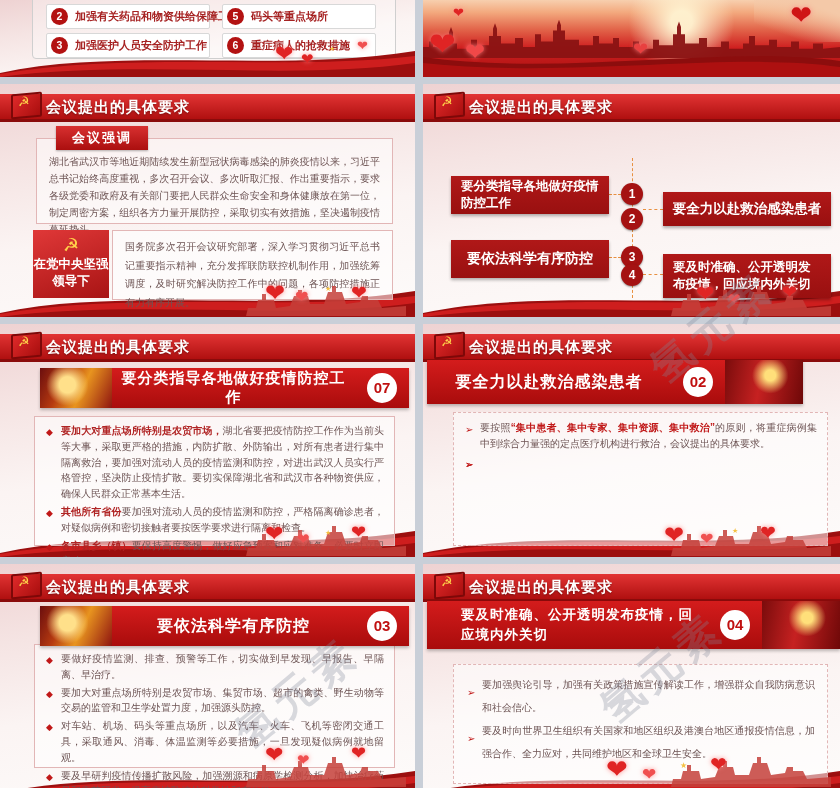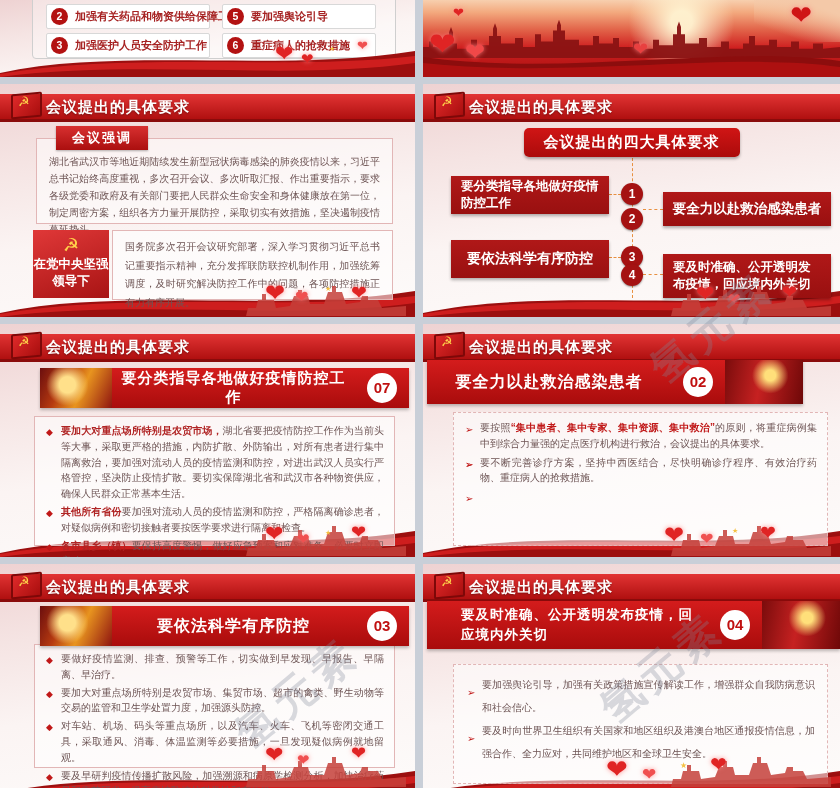--- a/index.html
+++ b/index.html
@@ -96,21 +96,21 @@
 <div class="stage">
 
   <div class="s col-l row1">
     <div class="itm-outer"></div>
     <div class="itm" style="left:46px;top:4px;width:162px;">
       <span class="itm-n">2</span>
       <span class="itm-t">加强有关药品和物资供给保障工作</span>
     </div>
     <div class="itm" style="left:222px;top:4px;width:152px;">
       <span class="itm-n">5</span>
-      <span class="itm-t">要加强舆论引导</span>
+      <span class="itm-t">码头等重点场所</span>
     </div>
     <div class="itm" style="left:46px;top:33px;width:162px;">
       <span class="itm-n">3</span>
       <span class="itm-t">加强医护人员安全防护工作</span>
     </div>
     <div class="itm" style="left:222px;top:33px;width:152px;">
       <span class="itm-n">6</span>
       <span class="itm-t">重症病人的抢救措施</span>
     </div>
     <svg class="ribbon" viewBox="0 0 415 34" preserveAspectRatio="none">
@@ -182,21 +182,20 @@
     <div class="hdr">
       <div class="flagbox">
         <div class="flag-red"></div>
           <span class="flag-emblem">☭</span>
       </div>
       <span class="hdr-title">会议提出的具体要求</span>
     </div>
     <svg class="gw" viewBox="0 0 160 44">
       <path d="M0,44 L2,36 10,36 12,28 16,28 16,22 20,22 20,28 28,28 30,36 44,34 48,24 52,24 52,18 56,18 56,24 62,24 64,32 78,32 82,20 86,20 86,14 90,14 90,20 96,20 100,32 114,30 116,24 122,24 122,28 132,28 136,36 160,34 160,44 Z" fill="#c4403a" opacity=".85"></path>
     </svg>
-    <div class="d-title">会议提出的四大具体要求</div>
     <div class="vline"></div>
     <div class="conn" style="left:186px;top:110px;width:12px;"></div>
     <div class="conn" style="left:220px;top:125px;width:20px;"></div>
     <div class="conn" style="left:186px;top:173px;width:12px;"></div>
     <div class="conn" style="left:220px;top:190px;width:20px;"></div>
     <div class="ncirc" style="left:198px;top:99px;">1</div>
 
     <div class="ncirc" style="left:198px;top:124px;">2</div>
     <div class="ncirc" style="left:198px;top:162px;">3</div>
     <div class="ncirc" style="left:198px;top:180px;">4</div>
@@ -285,21 +284,20 @@
     <div class="bx" style="left:30px;right:12px;top:88px;height:118px;padding:7px 10px;border-style:dashed;">
       <div class="blt" style="margin-bottom:3px;">
         <span class="bm" style="font-size:10px;">➢</span>
         <span>要按照</span><b class="em">“集中患者、集中专家、集中资源、集中救治”</b><span>的原则，将重症病例集中到综合力量强的定点医疗机构进行救治，会议提出的具体要求。</span>
       </div>
       <div class="blt" style="margin-bottom:3px;">
         <span class="bm" style="font-size:10px;">➢</span>
       </div>
       <div class="blt" style="margin-bottom:3px;">
         <span class="bm" style="font-size:10px;">➢</span>
-        <span>要不断完善诊疗方案，坚持中西医结合，尽快明确诊疗程序、有效治疗药物、重症病人的抢救措施。</span>
       </div>
       <div class="blt" style="margin-bottom:3px;">
         <span class="bm" style="font-size:10px;">➢</span>
       </div>
 
     </div>
     <svg class="ribbon" viewBox="0 0 417 34" preserveAspectRatio="none">
       <path d="M0,30 C120,4 280,30 417,8 L417,34 L0,34 Z" fill="#9c0f0f"></path>
       <path d="M0,31 C130,8 290,28 417,13 L417,20 C290,38 140,16 0,34 Z" fill="#d42020" opacity=".9"></path>
     </svg>

